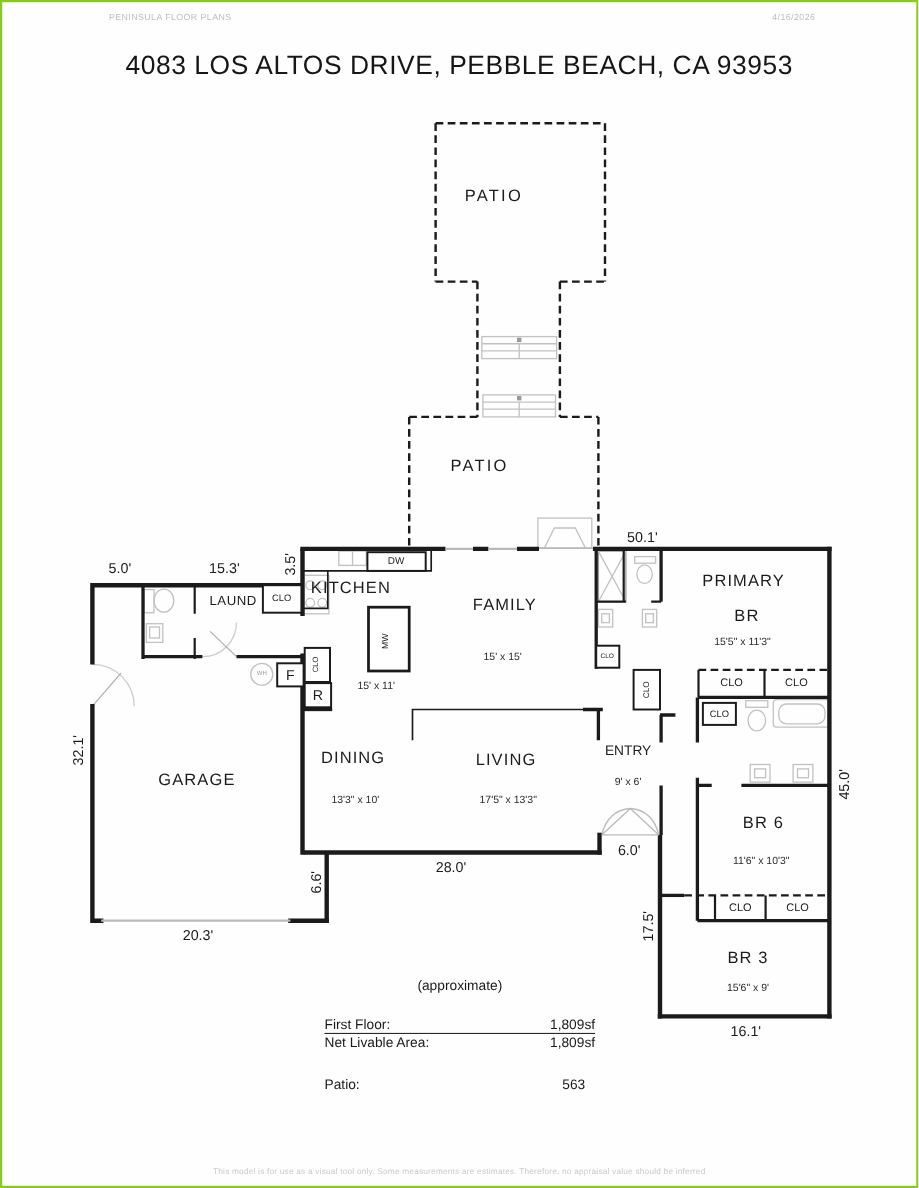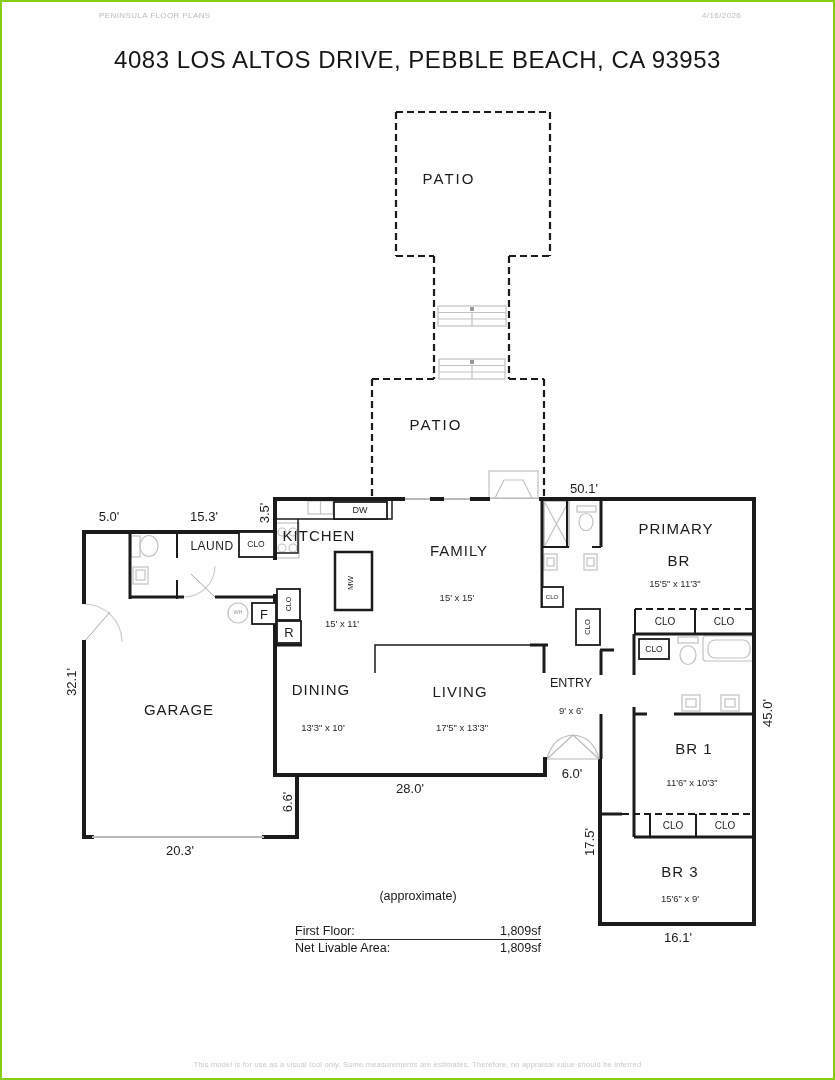--- a/index.html
+++ b/index.html
@@ -207,21 +207,21 @@
   <div class="lbl room" style="left:177px;top:707px">GARAGE</div>
   <div class="lbl room" style="left:319px;top:687px">DINING</div>
   <div class="lbl dims" style="left:321px;top:726px">13'3" x 10'</div>
   <div class="lbl room" style="left:458px;top:689px">LIVING</div>
   <div class="lbl dims" style="left:460px;top:726px">17'5" x 13'3"</div>
   <div class="lbl" style="left:569px;top:681px;font-size:12.5px">ENTRY</div>
   <div class="lbl dims" style="left:569px;top:709px">9' x 6'</div>
   <div class="lbl room" style="left:674px;top:526px">PRIMARY</div>
   <div class="lbl room" style="left:677px;top:558px">BR</div>
   <div class="lbl dims" style="left:673px;top:582px">15'5" x 11'3"</div>
-  <div class="lbl room" style="left:692px;top:746px">BR 1</div>
+  <div class="lbl room" style="left:692px;top:746px">BR 6</div>
   <div class="lbl dims" style="left:690px;top:781px">11'6" x 10'3"</div>
   <div class="lbl room" style="left:678px;top:869px">BR 3</div>
   <div class="lbl dims" style="left:678px;top:897px">15'6" x 9'</div>
 
   <div class="lbl fix" style="left:358px;top:508px">DW</div>
   <div class="lbl fix rot" style="left:349px;top:581px;font-size:8px">MW</div>
   <div class="lbl gray" style="left:236px;top:611px;font-size:5.5px">WH</div>
   <div class="lbl" style="left:262px;top:612px;font-size:13px">F</div>
   <div class="lbl" style="left:287px;top:630px;font-size:13px">R</div>
   <div class="lbl" style="left:254px;top:542px;font-size:8.5px">CLO</div>
@@ -251,16 +251,20 @@
     <div class="ac-sub">(approximate)</div>
     <div class="ac-row first">
       <span>First Floor:</span>
       <span>1,809sf</span>
     </div>
     <div class="ac-row">
       <span>Net Livable Area:</span>
       <span>1,809sf</span>
     </div>
     <div class="ac-gap"></div>
+    <div class="ac-row">
+      <span>Patio:</span>
+      <span class="v2">563</span>
+    </div>
   </div>
 
   <div class="footer">This model is for use as a visual tool only. Some measurements are estimates. Therefore, no appraisal value should be inferred</div>
 </div>
 
 </body></html>

